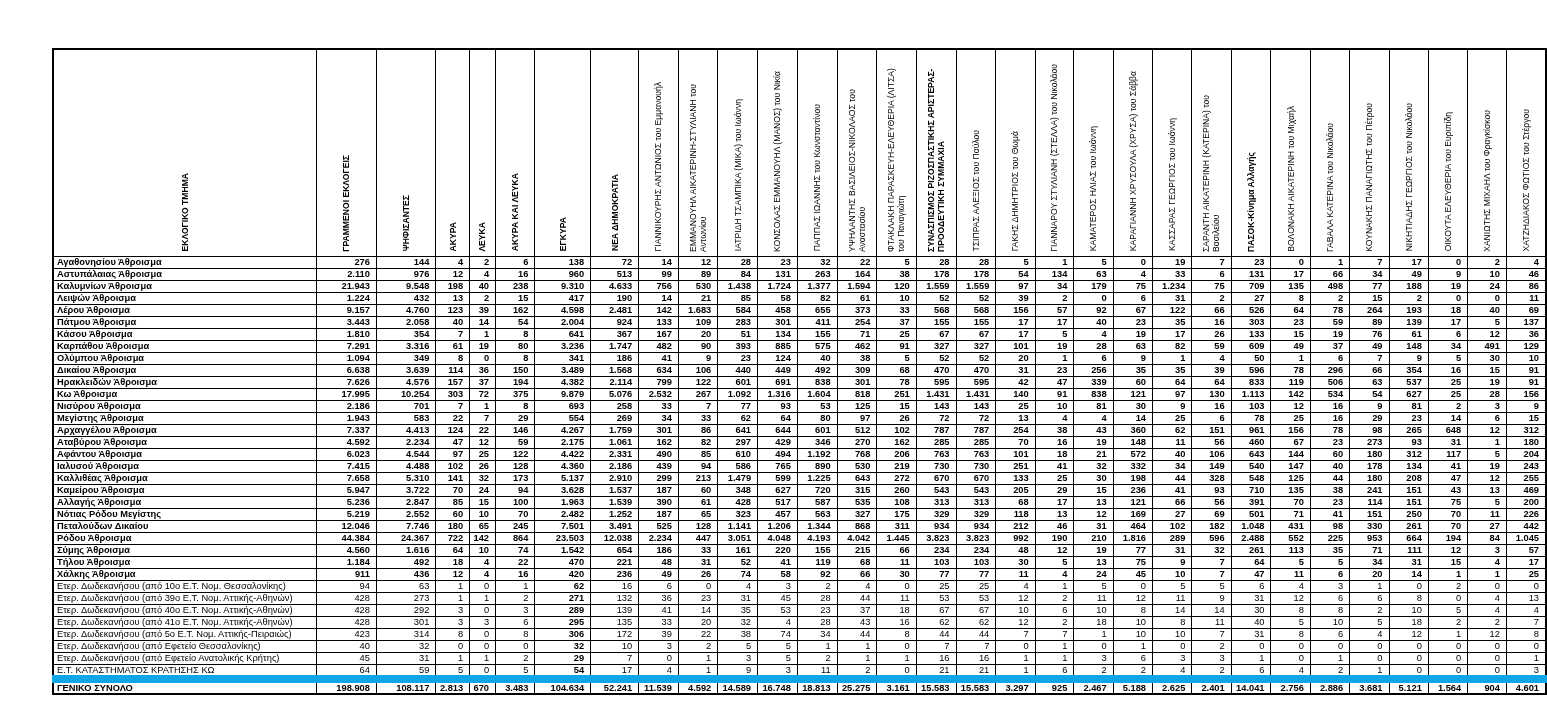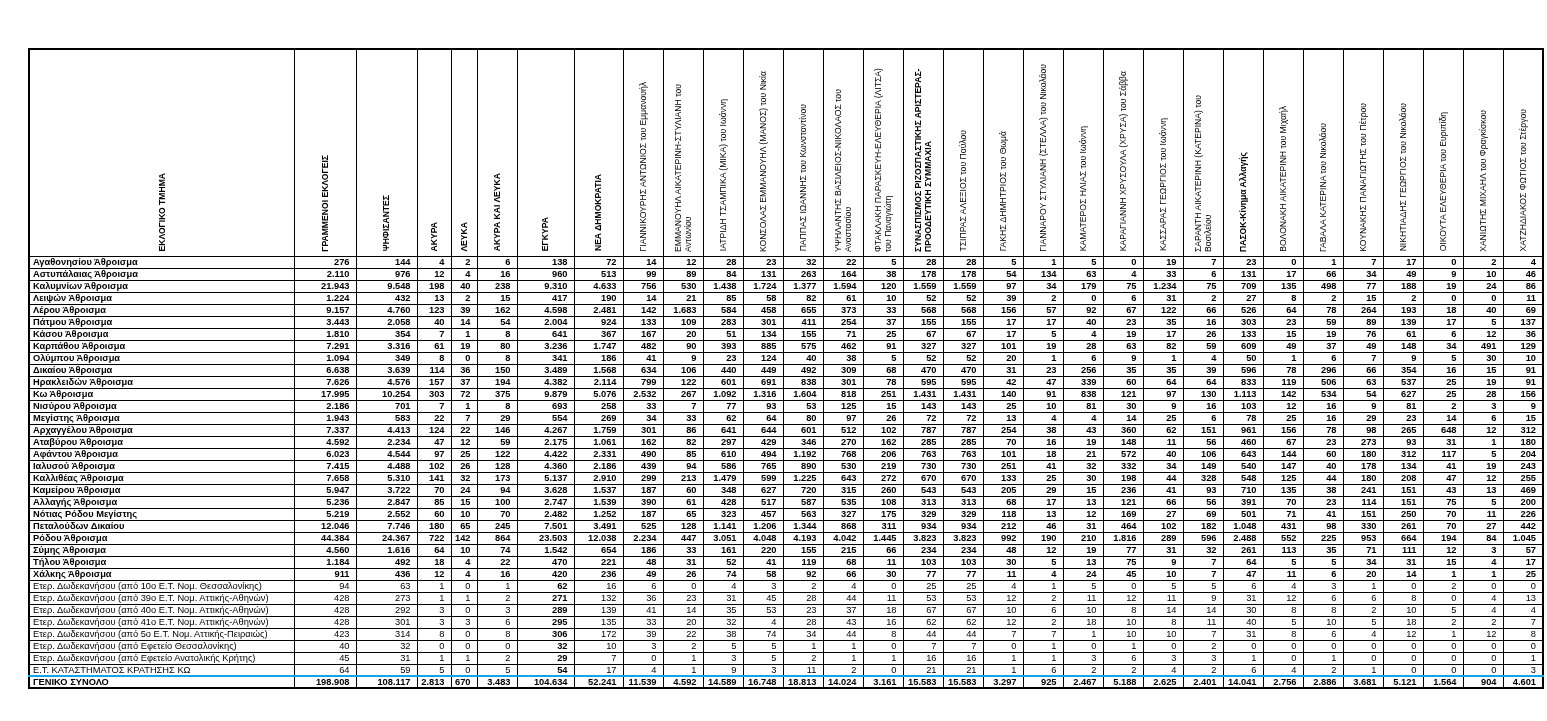--- a/index.html
+++ b/index.html
@@ -1,20 +1,20 @@
 <!DOCTYPE html>
 <html><head>
 <meta charset="utf-8">
 <style>
   html,body { margin:0; padding:0; background:#ffffff; }
   body {
     width:1547px; height:721px; position:relative;
     font-family:"Liberation Sans", sans-serif; color:#000;
   }
-  .table-wrap { position:absolute; left:28px; top:48px; }
+  .table-wrap { position:absolute; left:52px; top:48px; }
   table.results {
     border-collapse:collapse; table-layout:fixed;
     border:2px solid #000;
   }
   table.results th, table.results td {
     border:1px solid #000; overflow:hidden; box-sizing:border-box;
   }
   thead th { height:207px; vertical-align:bottom; padding:0 0 4px 0; background:#fff; }
   .vtext {
     writing-mode:vertical-rl; transform:rotate(180deg);
@@ -24,21 +24,21 @@
   .vtext.hdr-bold { font-weight:bold; }
   tbody tr { height:12px; }
   tbody td {
     font-size:9.3px; white-space:nowrap;
     padding:0 6px 0 2px; text-align:right;
   }
   tbody td.rowlabel { text-align:left; padding:0 2px 0 3px; }
   tbody tr.kind-sum td, tbody tr.kind-total td { font-weight:bold; }
   tbody tr.kind-detail td { font-weight:normal; }
   tbody tr.kind-detail td.col-egkyra { font-weight:bold; }
-  tbody tr.kind-total td { border-top:2px solid #0ea5e9; }
+  tbody tr.kind-total td { border-top:8px solid #0ea5e9; }
 </style>
 </head>
 <body>
 
 <div class="table-wrap">
   <table class="results">
     <colgroup id="cols">
         <col style="width: 265px;">
         <col style="width: 62px;">
         <col style="width: 61px;">
@@ -829,21 +829,21 @@
           <td>13</td>
           <td>469</td>
         </tr>
         <tr class="kind-sum">
           <td class="rowlabel">Αλλαγής Άθροισμα</td>
           <td>5.236</td>
           <td>2.847</td>
           <td>85</td>
           <td>15</td>
           <td>100</td>
-          <td class="col-egkyra">2.747</td>
+          <td class="col-egkyra">1.963</td>
           <td>1.539</td>
           <td>390</td>
           <td>61</td>
           <td>428</td>
           <td>517</td>
           <td>587</td>
           <td>535</td>
           <td>108</td>
           <td>313</td>
           <td>313</td>
@@ -1331,21 +1331,21 @@
           <td>2.813</td>
           <td>670</td>
           <td>3.483</td>
           <td class="col-egkyra">104.634</td>
           <td>52.241</td>
           <td>11.539</td>
           <td>4.592</td>
           <td>14.589</td>
           <td>16.748</td>
           <td>18.813</td>
-          <td>14.024</td>
+          <td>25.275</td>
           <td>3.161</td>
           <td>15.583</td>
           <td>15.583</td>
           <td>3.297</td>
           <td>925</td>
           <td>2.467</td>
           <td>5.188</td>
           <td>2.625</td>
           <td>2.401</td>
           <td>14.041</td>

